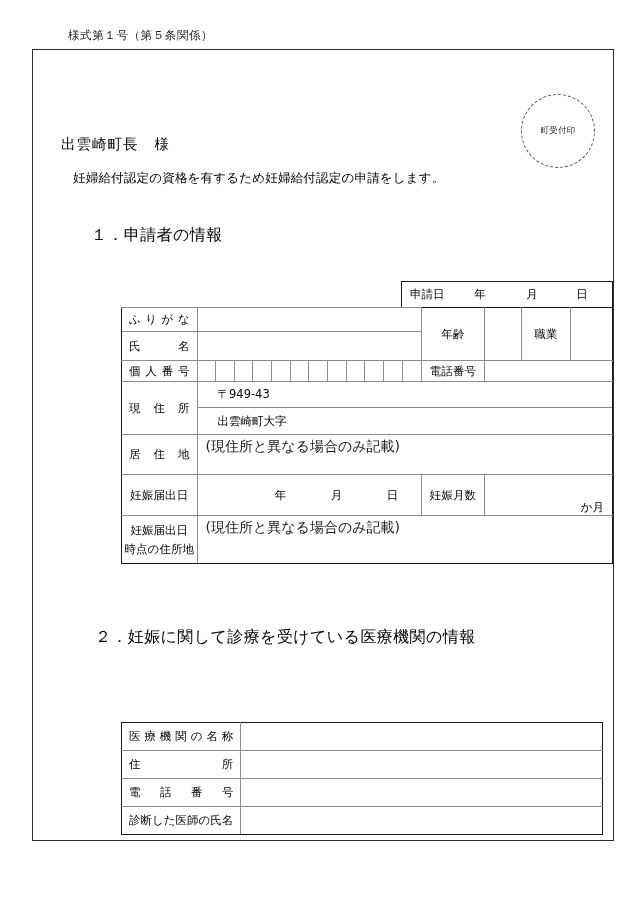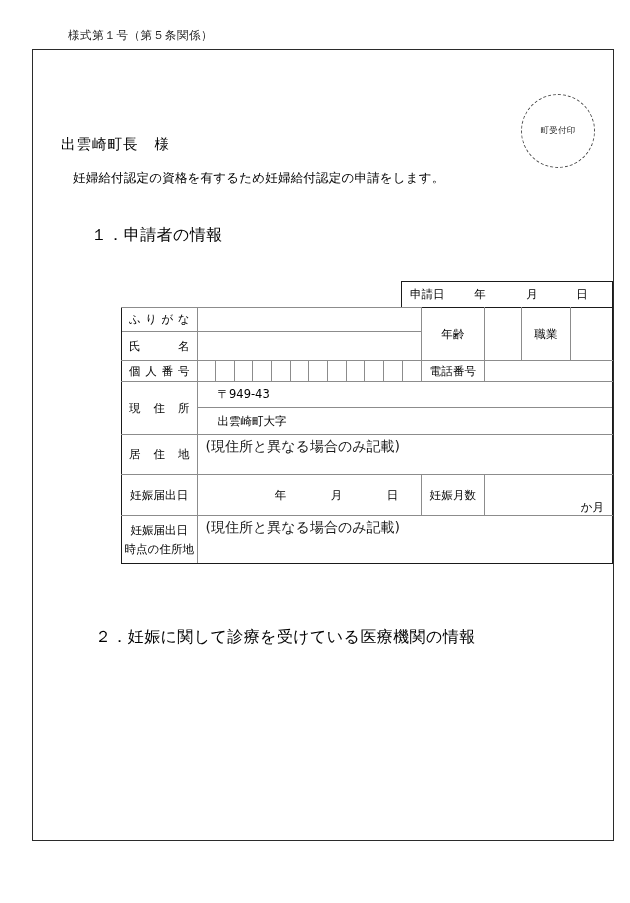--- a/index.html
+++ b/index.html
@@ -341,14 +341,38 @@
       </td>
       <td class="thick-r thick-b" colspan="16" style="vertical-align:top;">
         <span class="cell-note">(現住所と異なる場合のみ記載)</span>
       </td>
     </tr>
   </tbody>
     </table>
 
   <div class="section-heading s2">２．妊娠に関して診療を受けている医療機関の情報</div>
 
+  <table class="frm" id="table-clinic">
+    <colgroup>
+      <col style="width:110px">
+      <col style="width:362px">
+    </colgroup>
+    <tbody>
+        <tr>
+      <td class="lbl-j thick-l thick-t">医 療 機 関 の 名 称</td>
+      <td class="thick-r thick-t"></td>
+    </tr>
+    <tr>
+      <td class="lbl-j thick-l">住　　　　　　所</td>
+      <td class="thick-r"></td>
+    </tr>
+    <tr>
+      <td class="lbl-j thick-l">電　話　番　号</td>
+      <td class="thick-r"></td>
+    </tr>
+    <tr>
+      <td class="lbl-j thick-l thick-b">診断した医師の氏名</td>
+      <td class="thick-r thick-b"></td>
+    </tr>
+  </tbody>
+    </table>
 
 </div>
 
 </body></html>

